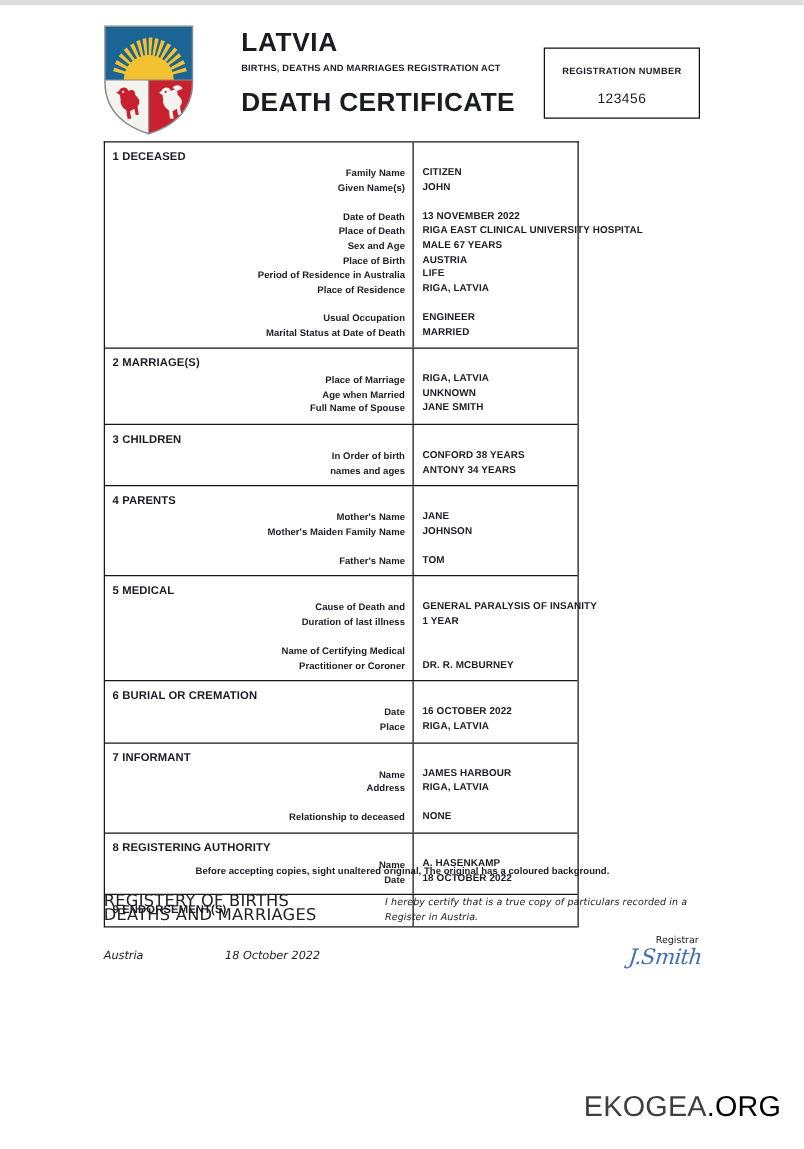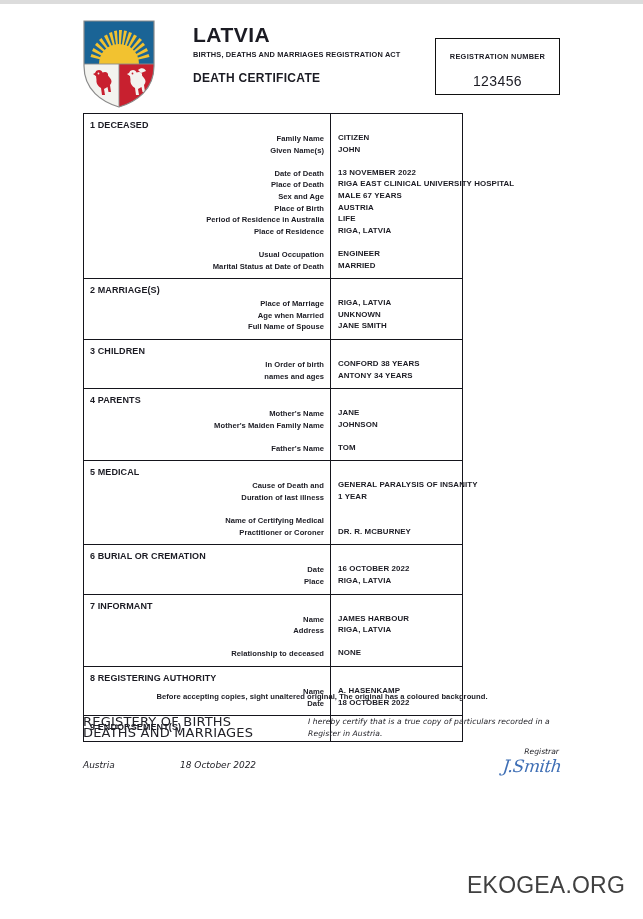--- a/index.html
+++ b/index.html
@@ -51,21 +51,21 @@
     letter-spacing: 0.5px;
     line-height: 26px;
   }
   .act-line {
     font-size: 7.4px;
     font-weight: bold;
     letter-spacing: 0.15px;
     margin-top: 2px;
   }
   .doc-title {
-    font-size: 12px;
+    font-size: 21px;
     font-weight: bold;
     letter-spacing: 0.3px;
     margin-top: 12px;
   }
   .regbox {
     position: absolute;
     left: 352px;
     top: 20px;
     width: 125px;
     height: 57px;
@@ -73,21 +73,21 @@
     box-sizing: border-box;
     text-align: center;
   }
   .regbox-label {
     font-size: 7.4px;
     font-weight: bold;
     letter-spacing: 0.3px;
     margin-top: 13px;
   }
   .regbox-value {
-    font-size: 14px;
+    font-size: 11px;
     margin-top: 12px;
     letter-spacing: 0.4px;
   }
 
   
   .cert-table {
     position: absolute;
     top: 113px;
     left: 83px;
     width: 380px;
@@ -180,21 +180,20 @@
     font-style: italic;
     line-height: 11.5px;
     color: #222228;
     letter-spacing: 0.1px;
   }
   .registrar-label {
     position: absolute;
     right: 2px;
     top: 31px;
     font-size: 7.6px;
-    font-style: italic;
     color: #222228;
     margin-left: 44px;
   }
   .signature {
     position: absolute;
     right: 0px;
     top: 40px;
     font-size: 17px;
     font-style: italic;
     font-family: "DejaVu Serif", serif;
@@ -222,21 +221,21 @@
   
   .brand {
     position: absolute;
     right: 18px;
     bottom: 20px;
     font-size: 23px;
     letter-spacing: 0.2px;
     font-family: "Liberation Sans", sans-serif;
   }
   .brand .b-name { color: #3f3f3f; }
-  .brand .b-tld { color: #404040; }
+  .brand .b-tld { color: #000000; }
 </style>
 </head>
 <body>
 
 <div class="page-top-rule"></div>
 
 <div class="header">
 
   <svg class="crest" viewBox="0 0 72 88">
     <defs>

